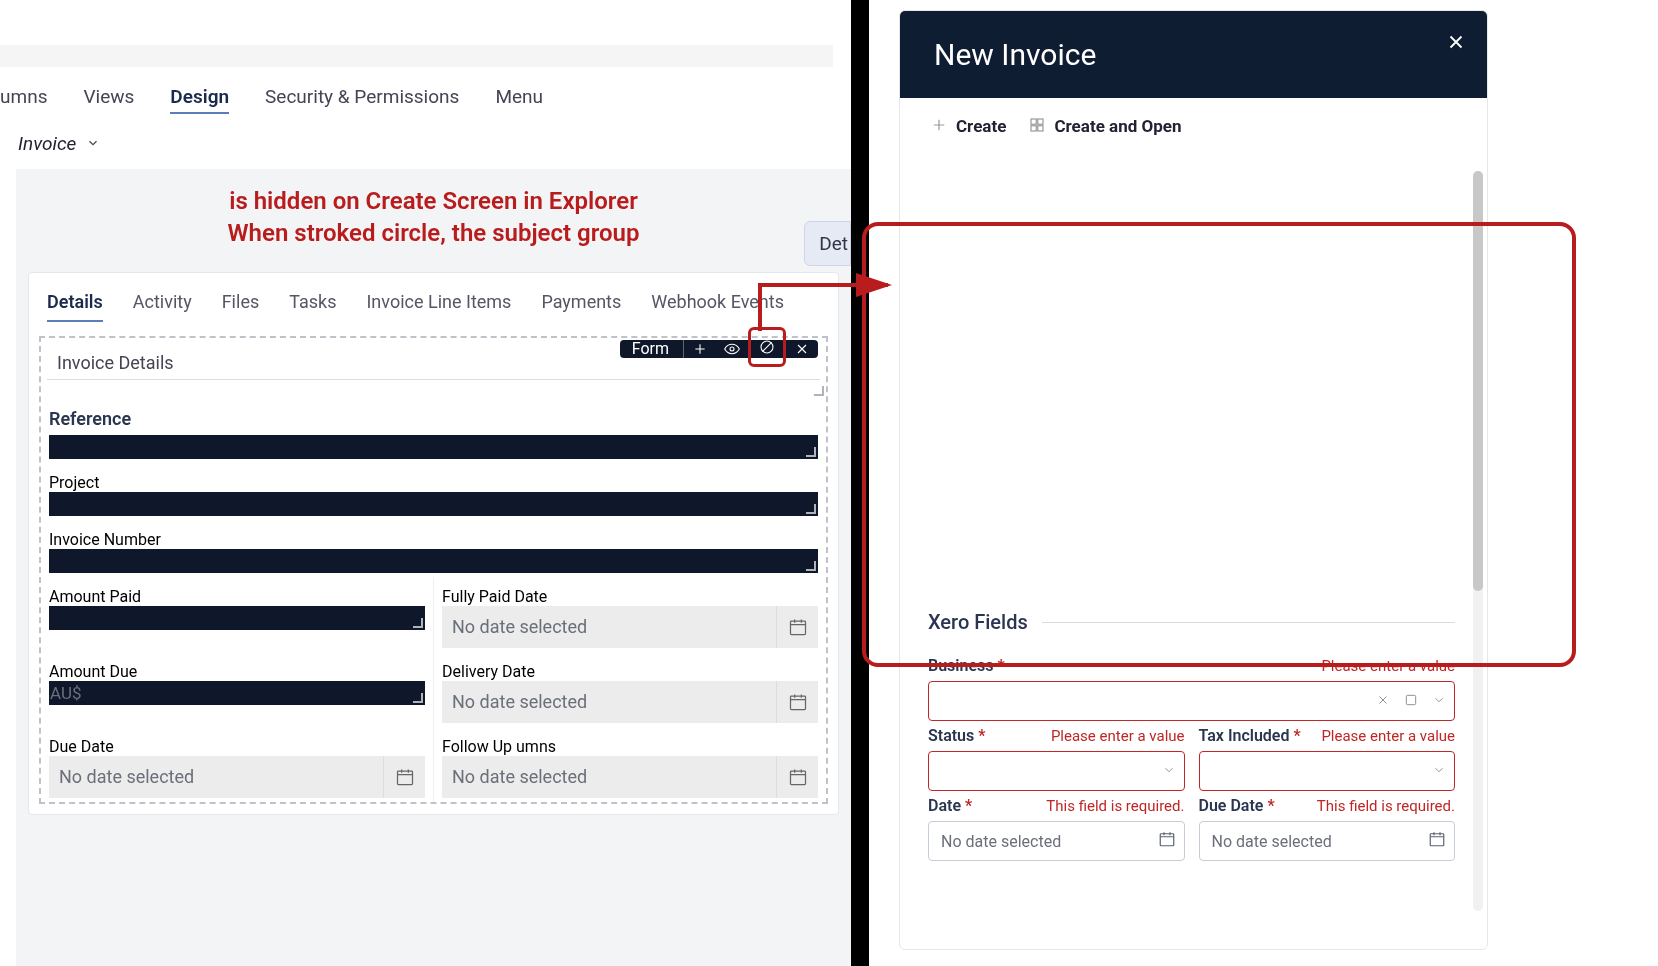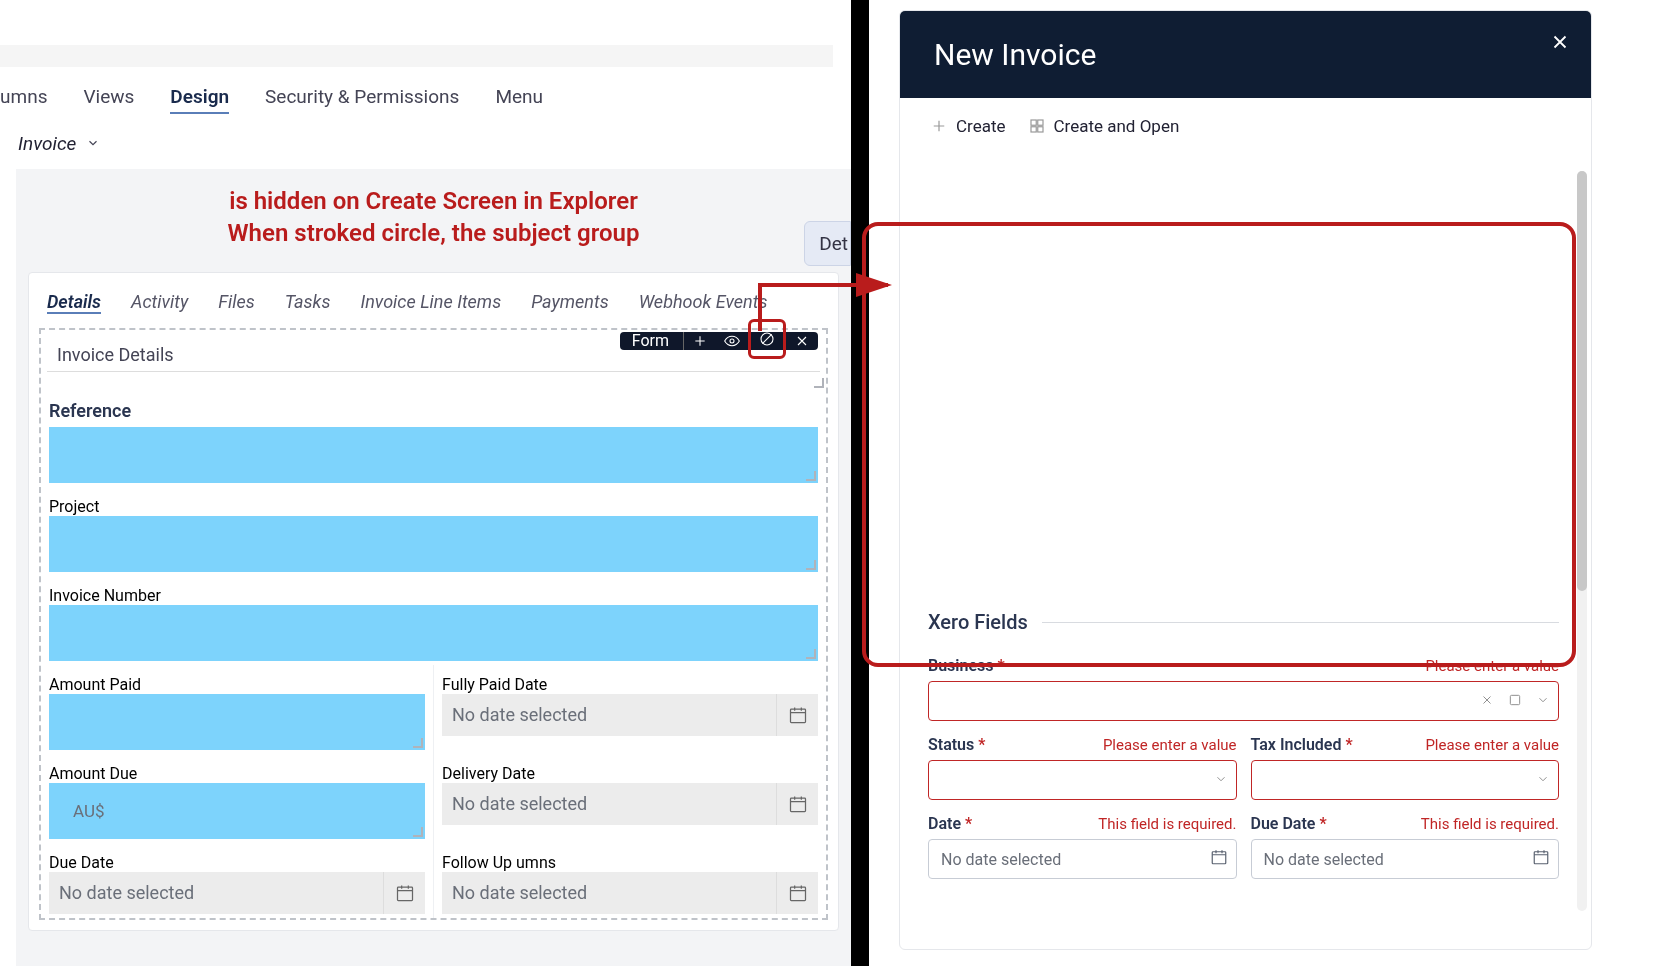--- a/index.html
+++ b/index.html
@@ -15,59 +15,59 @@
   .top-tabs .tab { cursor: pointer; padding-bottom: 4px; }
   .top-tabs .tab.active { color: #1a2b4d; font-weight: 600; border-bottom: 2px solid #5a7eb8; }
   .breadcrumb { display: flex; align-items: center; gap: 10px; font-size: 19px; color: #223; padding: 4px 0 14px 18px; font-style: italic; }
   .chev-down { display: inline-block; }
   .chev-down svg { width: 14px; height: 14px; }
   .work-area { background: #f3f4f6; margin-left: 16px; padding: 0 0 0 0; height: 820px; position: relative; }
   .annotation { text-align: center; color: #b91c1c; font-size: 24px; font-weight: 600; line-height: 1.35; padding-top: 16px; }
   .det-btn { position: absolute; right: 0; top: 52px; background: #e5eaf5; color: #334; font-size: 19px; padding: 10px 2px 10px 14px; border-radius: 6px 0 0 6px; border: 1px solid #ccd4e6; }
   .card { background: #fff; margin: 22px 12px 0 12px; border: 1px solid #e5e7eb; border-radius: 4px; }
   .inner-tabs { display: flex; gap: 30px; padding: 18px 18px 8px 18px; font-size: 18px; color: #556; }
-  .inner-tabs .itab { cursor: pointer; padding-bottom: 0; font-style: italic; }
+  .inner-tabs .itab { cursor: pointer; padding-bottom: 8px; }
   .inner-tabs .itab.active { color: #1a2b4d; font-weight: 600; border-bottom: 2px solid #5a7eb8; }
   .form-zone { margin: 6px 10px 10px 10px; border: 2px dashed #bfc3c9; position: relative; }
   .mini-toolbar { position: absolute; right: 8px; top: 2px; background: #0f172a; color: #fff; border-radius: 4px; display: flex; align-items: center; height: 18px; z-index: 2; }
   .mini-toolbar .tlabel { padding: 0 14px 0 12px; font-size: 16px; border-right: 1px solid #666; height: 100%; display: flex; align-items: center; }
   .mini-toolbar .ticon { width: 32px; height: 34px; display: flex; align-items: center; justify-content: center; cursor: pointer; }
   .mini-toolbar .ticon svg { width: 16px; height: 16px; stroke: #fff; fill: none; stroke-width: 1.6; }
   .red-outline-icon { border: 3px solid #b91c1c; border-radius: 6px; width: 38px !important; height: 40px !important; margin-top: -3px; }
   .group-title { padding: 14px 10px 6px 10px; font-size: 18px; color: #445; border-bottom: 1px solid #ddd; margin: 0 6px; }
   .field { padding: 10px 8px 4px 8px; }
   .field .flabel { font-size: 18px; font-weight: 600; color: #2a3550; padding-bottom: 6px; }
-  .finput { background: #7dd3fc; height: 56px; width: 100%; border: none; padding: 0 24px; font-size: 17px; color: #666; position: relative; }
+  .finput { background: #0f172a; height: 24px; width: 100%; border: none; padding: 0 1px; font-size: 17px; color: #666; position: relative; }
   .finput.with-val { display: flex; align-items: center; }
   .date-input { display: flex; align-items: center; background: #ececec; height: 42px; }
   .date-input .dtxt { flex: 1; padding-left: 10px; color: #6a6f79; font-size: 18px; }
   .date-input .cal { width: 42px; height: 42px; display: flex; align-items: center; justify-content: center; border-left: 1px solid #ddd; }
   .date-input .cal svg { width: 20px; height: 20px; stroke: #666; fill: none; stroke-width: 1.5; }
   .resize-mark { position: relative; }
   .resize-mark::after { content: ""; position: absolute; right: 2px; bottom: 2px; width: 8px; height: 8px; border-right: 2px solid #b0b3ba; border-bottom: 2px solid #b0b3ba; }
   .two-col { display: flex; }
   .two-col > div { flex: 1; padding: 10px 8px 4px 8px; }
   .two-col > div + div { border-left: 1px solid #eef0f3; }
 
   
-  .modal { width: 693px; background: #fff; border-radius: 6px; overflow: hidden; border: 1px solid #e5e7eb; position: relative; }
+  .modal { width: 589px; background: #fff; border-radius: 6px; overflow: hidden; border: 1px solid #e5e7eb; position: relative; }
   .modal-head { background: #0f1d33; color: #fff; padding: 26px 32px 26px 34px; position: relative; }
   .modal-head .mtitle { font-size: 30px; font-weight: 400; }
   .close-x { position: absolute; right: 20px; top: 20px; cursor: pointer; }
   .close-x svg { width: 22px; height: 22px; stroke: #fff; stroke-width: 2; }
   .modal-actions { display: flex; gap: 22px; padding: 18px 0 14px 30px; align-items: center; font-size: 17px; color: #223; }
-  .modal-actions .mact { display: flex; align-items: center; gap: 8px; cursor: pointer; }
+  .modal-actions .mact { display: flex; gap: 8px; cursor: pointer; font-weight: bold; }
   .modal-actions svg { width: 18px; height: 18px; stroke: #999; fill: none; stroke-width: 1.6; }
   .red-empty-box { position: absolute; border: 4px solid #b91c1c; border-radius: 16px; }
   .scroll-track { position: absolute; right: 4px; top: 160px; width: 10px; height: 740px; background: #f1f1f1; border-radius: 5px; }
   .scroll-thumb { width: 10px; height: 420px; background: #c8c8c8; border-radius: 5px; }
   .xero-section { padding: 0 32px 0 28px; margin-top: 460px; }
   .section-head { display: flex; align-items: center; gap: 14px; font-size: 20px; color: #2a3550; font-weight: 500; margin-bottom: 22px; }
   .section-head .line { flex: 1; height: 1px; background: #d8dbe0; }
-  .xfield { margin-bottom: 14px; text-align: center; }
+  .xfield { margin-bottom: 5px; text-align: center; }
   .xfield .xrow { display: flex; justify-content: space-between; align-items: baseline; }
   .xfield .xlabel { font-size: 16px; font-weight: 600; color: #2a3550; }
   .xfield .req { color: #c02626; }
   .xfield .err { font-size: 15px; color: #c02626; }
   .xinput { margin-top: 6px; border: 1px solid #c02626; border-radius: 4px; height: 40px; display: flex; align-items: center; padding: 0 8px 0 12px; font-size: 16px; color: #6a6f79; background: #fff; }
   .xinput.normal { border-color: #c7ccd5; }
   .xinput .spacer { flex: 1; }
   .xinput svg { width: 14px; height: 14px; stroke: #888; fill: none; stroke-width: 1.6; }
   .xinput .icon-group { display: flex; gap: 14px; align-items: center; }
   .two-col-r { display: flex; gap: 14px; }

